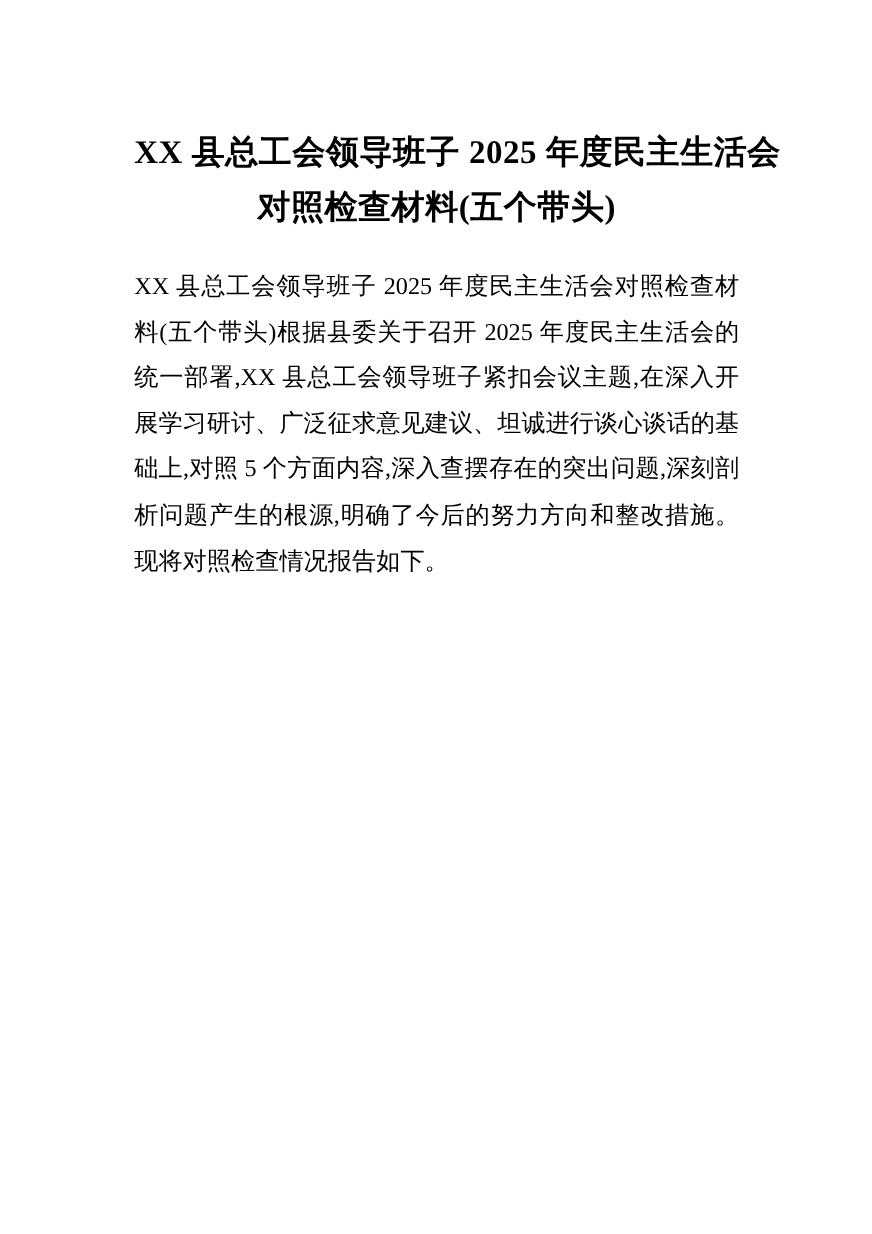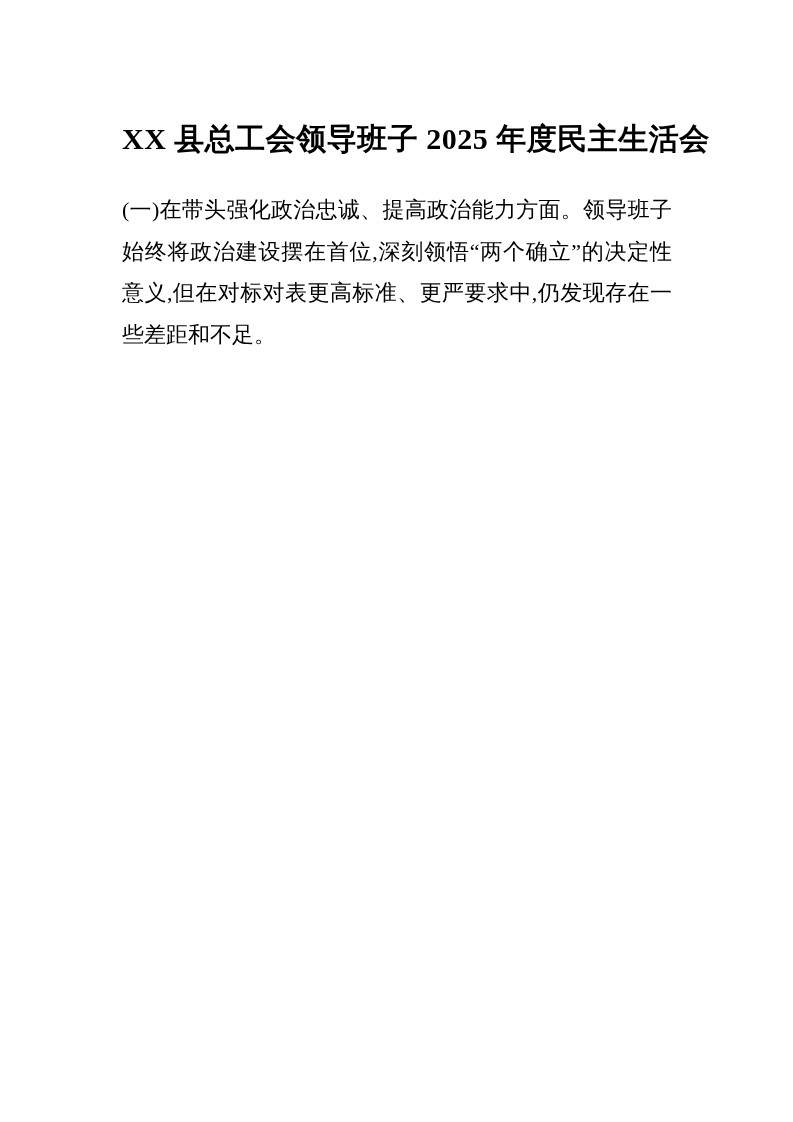--- a/index.html
+++ b/index.html
@@ -49,18 +49,19 @@
     line-height: 41.6px;
     text-align: justify;
   }
 </style>
 </head>
 <body>
 
 <div class="page">
   <h1 class="doc-title">
     <span class="title-line">XX 县总工会领导班子 2025 年度民主生活会</span>
+    <span class="title-line">对照检查材料(五个带头)</span>
   </h1>
 
   <div class="doc-body">
-    <p>(一)在带头强化政治忠诚、提高政治能力方面。领导班子始终将政治建设摆在首位,深刻领悟“两个确立”的决定性意义,但在对标对表更高标准、更严要求中,仍发现存在一些差距和不足。</p>
+    <p>XX 县总工会领导班子 2025 年度民主生活会对照检查材料(五个带头)根据县委关于召开 2025 年度民主生活会的统一部署,XX 县总工会领导班子紧扣会议主题,在深入开展学习研讨、广泛征求意见建议、坦诚进行谈心谈话的基础上,对照 5 个方面内容,深入查摆存在的突出问题,深刻剖析问题产生的根源,明确了今后的努力方向和整改措施。现将对照检查情况报告如下。</p>
   </div>
 </div>
 
 </body></html>

